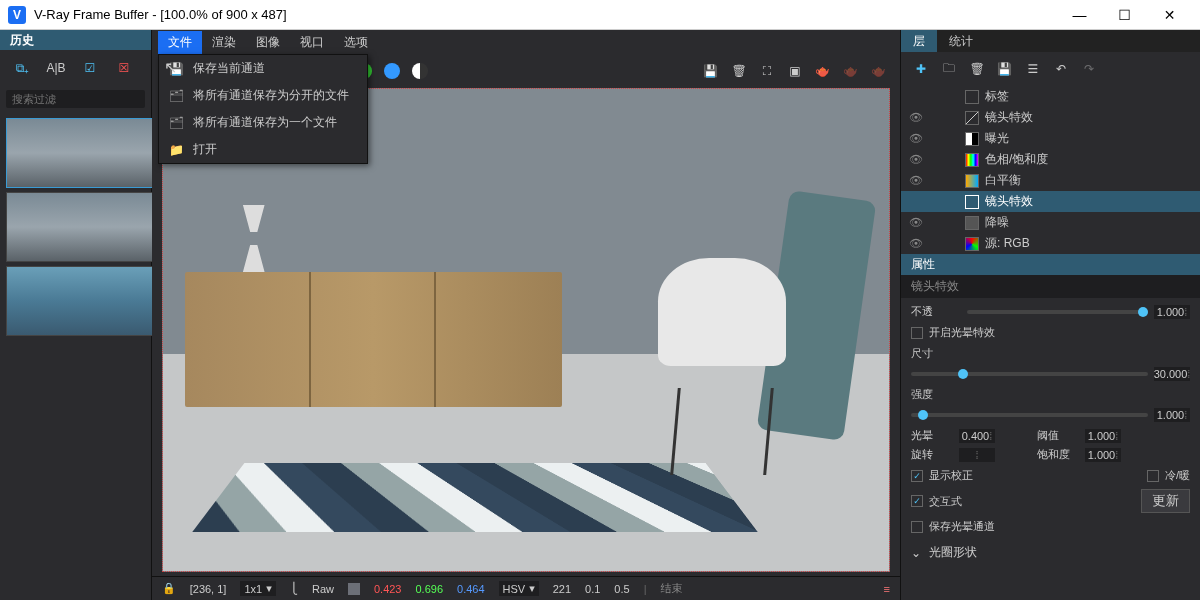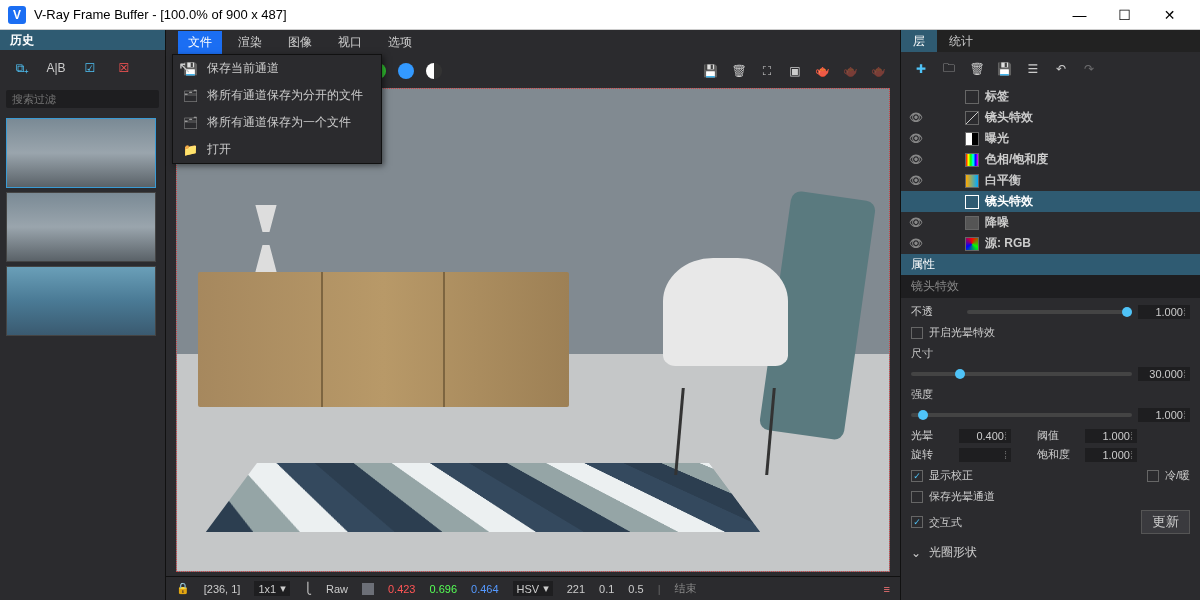--- a/index.html
+++ b/index.html
@@ -5,33 +5,33 @@
 * { box-sizing: border-box; margin: 0; padding: 0; font-family: "Microsoft YaHei", sans-serif; }
 body { background: #2b2b2e; color: #ccc; font-size: 12px; overflow: hidden; width: 1200px; height: 600px; }
 
 .titlebar { background: #fff; height: 30px; display: flex; align-items: center; padding: 0 8px; color: #000; border-bottom: 1px solid #ccc; }
 .titlebar .logo { width: 18px; height: 18px; background: #1b6ef3; border-radius: 3px; margin-right: 8px; display: flex; align-items: center; justify-content: center; color: #fff; font-weight: bold; }
 .titlebar .title { flex: 1; font-size: 13px; }
 .titlebar .wbtn { width: 45px; height: 30px; display: flex; align-items: center; justify-content: center; font-size: 14px; }
 
 .main { display: flex; height: 570px; }
 
-.sidebar { width: 166px; background: #2b2b2e; border-right: 1px solid #111; display: flex; flex-direction: column; }
+.sidebar { width: 152px; background: #2b2b2e; border-right: 1px solid #111; display: flex; flex-direction: column; }
 .panel-header { background: #2f5b72; color: #fff; height: 20px; padding: 2px 10px; font-size: 12px; font-weight: bold; }
 .sidebar-tools { display: flex; gap: 10px; padding: 8px 10px; align-items: center; }
 .sidebar-tools .tbtn { width: 24px; height: 20px; display: flex; align-items: center; justify-content: center; color: #4fc3f7; }
 .search-row { display: flex; align-items: center; background: #1e1e20; margin: 4px 6px; border-radius: 2px; }
 .search-row input { flex: 1; background: transparent; border: none; color: #888; padding: 3px 6px; font-size: 11px; outline: none; }
 .thumbs { padding: 6px; display: flex; flex-direction: column; gap: 4px; }
 .thumb { width: 150px; height: 70px; background: linear-gradient(180deg, #7a8a95 0%, #9aa5ad 50%, #5a6268 100%); border: 1px solid #444; }
 .thumb.sel { border: 1px solid #3a9bd4; }
 
 .center { flex: 1; display: flex; flex-direction: column; position: relative; background: #2b2b2e; }
 .menubar { display: flex; height: 24px; align-items: center; padding: 0 6px; background: #2b2b2e; }
-.menubar .mitem { padding: 3px 10px; color: #ccc; margin-left: 6px; }
+.menubar .mitem { padding: 3px 10px; color: #ccc; }
 .menubar .mitem.active { background: #1b6ef3; color: #fff; }
 
 .dropdown { position: absolute; top: 24px; left: 0; background: #2b2b2e; border: 1px solid #111; width: 210px; z-index: 100; box-shadow: 2px 2px 6px rgba(0,0,0,0.5); }
 .dropdown .ditem { display: flex; align-items: center; padding: 5px 10px; gap: 10px; }
 .dropdown .ditem .dicon { width: 14px; text-align: center; color: #999; }
 
 .toolbar { display: flex; align-items: center; height: 34px; padding: 0 10px; gap: 6px; background: #2b2b2e; }
 .toolbar .spacer { flex: 1; }
 .toolbar .tool { width: 22px; height: 22px; display: flex; align-items: center; justify-content: center; color: #ccc; }
 .toolbar .circ { width: 16px; height: 16px; border-radius: 50%; }
@@ -58,34 +58,34 @@
 .statusbar .val-g { color: #5f5; }
 .statusbar .val-b { color: #59f; }
 
 .rightpanel { width: 300px; background: #2b2b2e; border-left: 1px solid #111; display: flex; flex-direction: column; overflow-y: auto; }
 .tabs { display: flex; height: 22px; background: #222; }
 .tabs .tab { padding: 3px 12px; }
 .tabs .tab.active { background: #2f5b72; color: #fff; }
 .rtoolbar { display: flex; gap: 8px; padding: 8px 10px; flex-wrap: wrap; }
 .rtoolbar .rtool { width: 20px; height: 18px; color: #ccc; display: flex; align-items: center; justify-content: center; }
 .layers { display: flex; flex-direction: column; }
-.layer { display: flex; align-items: center; padding: 2px 8px; gap: 6px; font-weight: bold; }
+.layer { display: flex; align-items: center; padding: 2px 8px; gap: 6px; }
 .layer.sel { background: #2f5b72; color: #fff; }
 .layer .eye { width: 16px; color: #888; font-size: 11px; }
 .layer .sq { width: 14px; height: 14px; border: 1px solid #666; display: inline-block; }
 .layer .indent1 { margin-left: 34px; }
 .layer .indent2 { margin-left: 34px; }
 .props-header { background: #2f5b72; color: #fff; padding: 2px 10px; font-weight: normal; }
 .props-sub { background: #1e1e20; padding: 3px 10px; color: #888; }
 .props { padding: 6px 10px; display: flex; flex-direction: column; gap: 6px; font-size: 11px; }
 .prop-row { display: flex; align-items: center; gap: 6px; }
 .prop-row .plabel { width: 50px; }
 .prop-row .slider { flex: 1; height: 4px; background: #444; position: relative; border-radius: 2px; }
 .prop-row .slider .knob { position: absolute; top: -3px; width: 10px; height: 10px; border-radius: 50%; background: #4fc3f7; }
-.prop-row .numbox { width: 52px; background: #1e1e20; padding: 1px 4px; text-align: right; display: flex; justify-content: flex-end; }
+.prop-row .numbox { width: 36px; background: #1e1e20; padding: 1px 4px; text-align: right; display: flex; justify-content: center; }
 .prop-row .spin { color: #666; }
 .prop-row .chk { width: 12px; height: 12px; border: 1px solid #666; display: inline-flex; align-items: center; justify-content: center; font-size: 9px; }
 .prop-row .chk.on::after { content: "✓"; color: #4fc3f7; }
 .btn { background: #3a3a3e; border: 1px solid #555; padding: 2px 10px; color: #ccc; }
 .collapse-row { display: flex; align-items: center; gap: 8px; padding: 4px 10px; }
 .prop-grid { display: grid; grid-template-columns: 40px 70px 40px 70px; gap: 4px 8px; align-items: center; }
 </style>
 </head>
 <body>
 
@@ -339,29 +339,29 @@
       </div>
 
       <div class="prop-row">
         <span class="chk on"></span>
         <span style="flex:1">显示校正</span>
         <span class="chk"></span>
         <span>冷/暖</span>
       </div>
 
       <div class="prop-row">
-        <span class="chk"></span>
-        <span>保存光晕通道</span>
-      </div>
-
-      <div class="prop-row">
         <span class="chk on"></span>
         <span style="flex:1">交互式</span>
         <button class="btn">更新</button>
       </div>
+
+      <div class="prop-row">
+        <span class="chk"></span>
+        <span>保存光晕通道</span>
+      </div>
     </div>
 
     <div class="collapse-row">
       <span>⌄</span>
       <span>光圈形状</span>
     </div>
   </div>
 
 </div>
 

